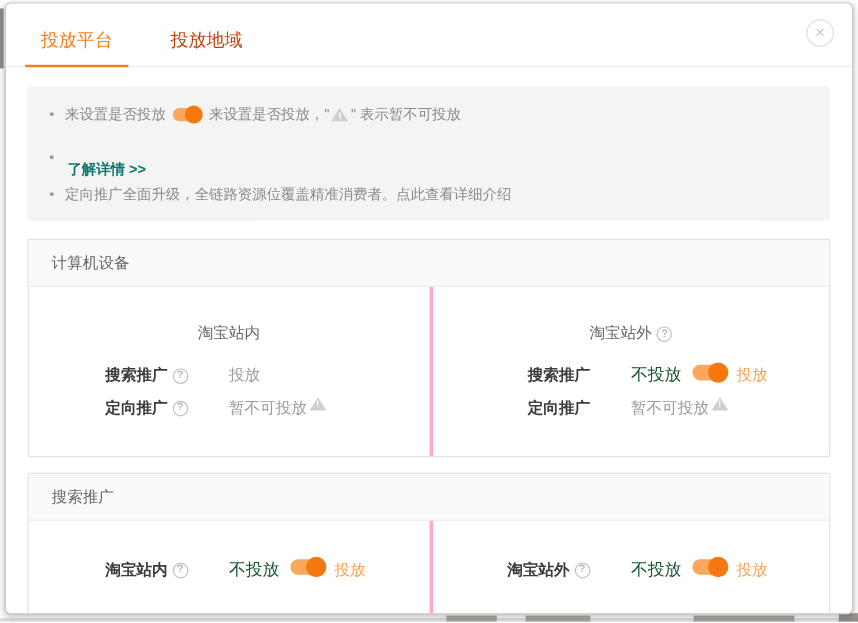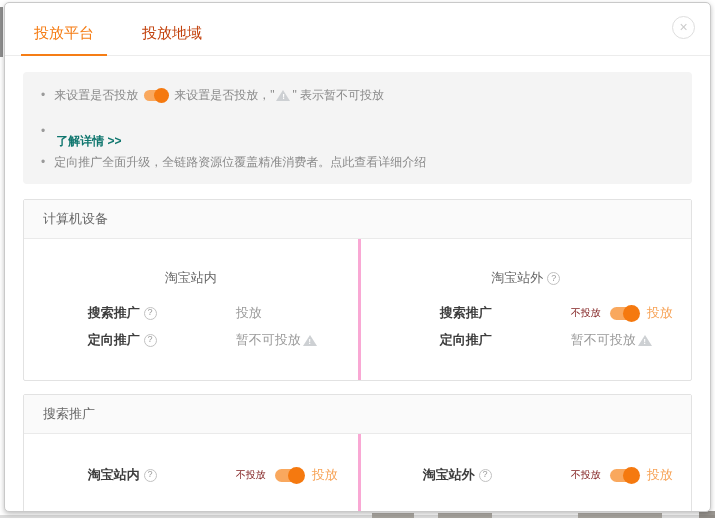--- a/index.html
+++ b/index.html
@@ -66,24 +66,24 @@
   .section-body { display:flex; align-items:stretch; }
   .col { flex:1 1 50%; min-width:0; }
   .col + .col { border-left:3px solid #f9a8d4; }
   .col.pad-lg { padding:14px 0 22px; }
   .col.pad-md { padding:23px 0; }
   .col-title { display:flex; justify-content:center; align-items:center;
     color:#666; font-size:13px; margin:16px 0 17px; }
   .crow { display:flex; align-items:center; margin:9px 0;font-family:Liberation Mono, monospace; }
   .crow-left { flex:0 0 50%; display:flex; justify-content:flex-end; align-items:center;
     padding-right:34px; }
-  .crow-right { flex:1 1 auto; display:flex; align-items:center;margin-left:45px; }
+  .crow-right { flex:1 1 auto; display:flex; align-items:flex-start; }
   .row-label { color:#3d3d3d; font-weight:bold; font-size:13px; white-space:nowrap; }
   .val { color:#9b9b9b; font-size:13px; white-space:nowrap; }
-  .off-label { color:#7f1d1d; font-size:10px; margin-right:9px; }
+  .off-label { color:#14532d; font-size:14px; margin-right:9px; }
   .on-label { color:#f7a357; font-size:13px; margin-left:9px; }
 </style>
 </head>
 <body>
 
 <div class="page">
   <span class="edge-sliver"></span>
   <span class="bg-strip"></span>
   <span class="smudge s1"></span>
   <span class="smudge s2"></span>

